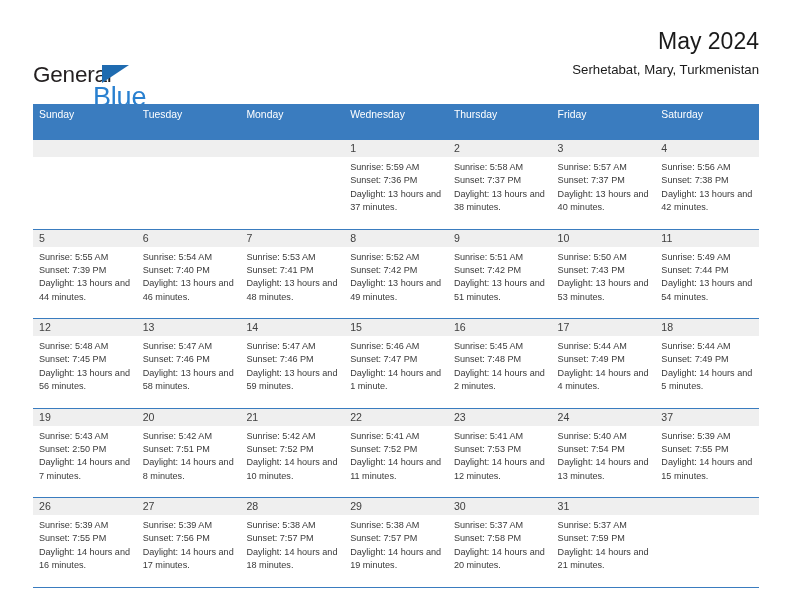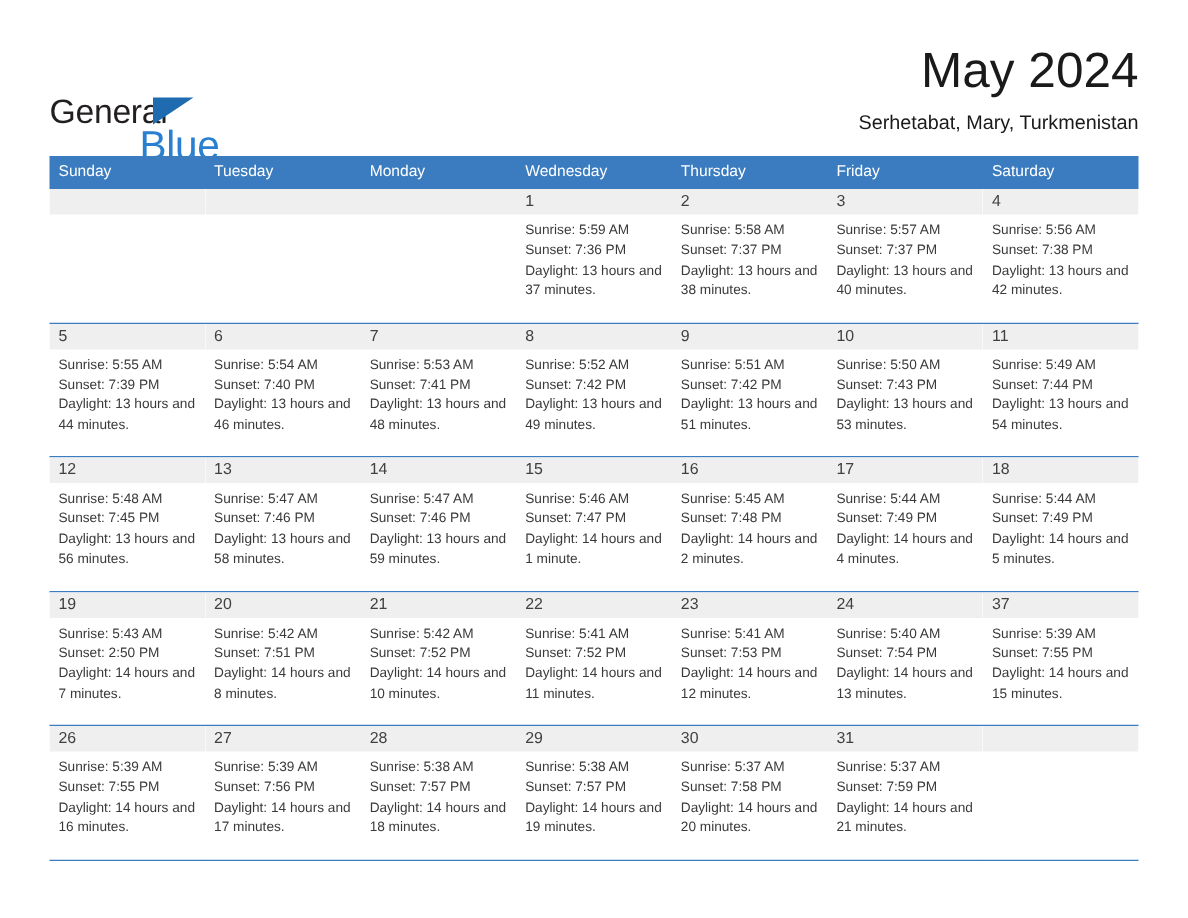--- a/index.html
+++ b/index.html
@@ -53,21 +53,21 @@
     color: #2980d0;
     line-height: 1;
   }
 
   .title-block {
     position: absolute;
     right: 0; top: 0;
     text-align: right;
   }
   .cal-title {
-    font-size: 33px;
+    font-size: 23px;
     color: #1a1a1a;
     line-height: 1.15;
     white-space: nowrap;
   }
   .cal-subtitle {
     margin-top: 8px;
     font-size: 13.2px;
     color: #1a1a1a;
     line-height: 1.15;
     white-space: nowrap;
@@ -75,21 +75,21 @@
 
   
   .calendar {
     position: absolute;
     left: 33px; top: 104px;
     width: 726px;
   }
   .weekday-row {
     display: flex;
     background: #3a7cbf;
-    height: 22px;
+    height: 36px;
   }
   .weekday {
     flex: 1 1 0;
     color: #ffffff;
     font-size: 10.4px;
     line-height: 22px;
     padding-left: 6px;
     white-space: nowrap;
     overflow: hidden;
   }

